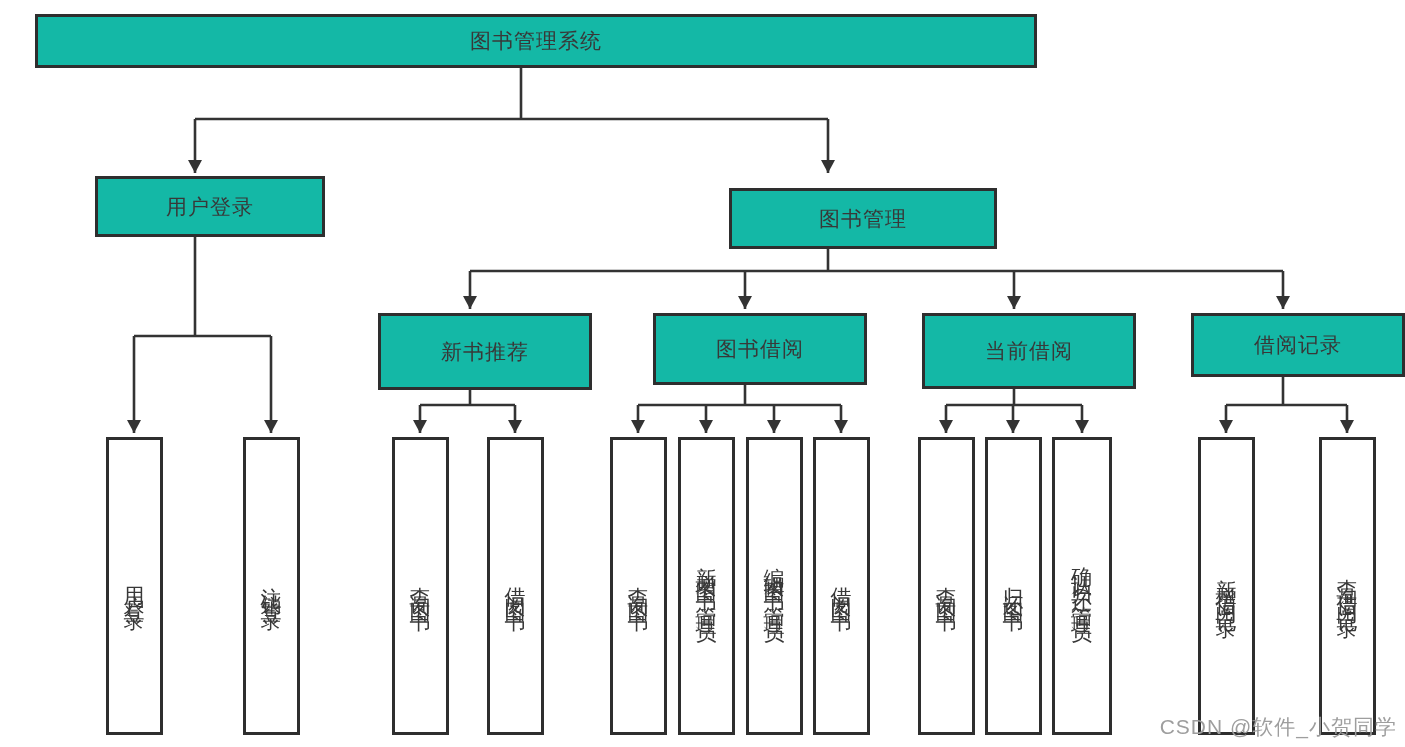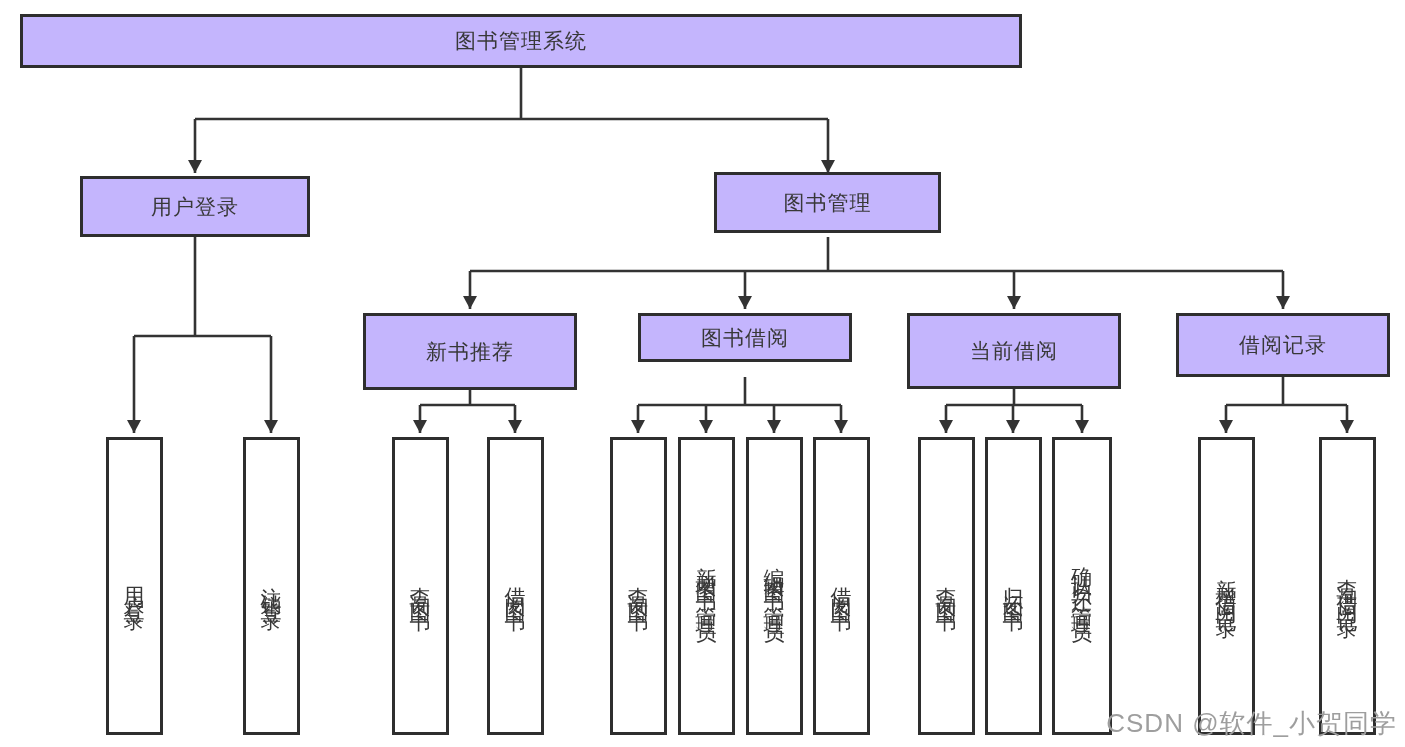--- a/index.html
+++ b/index.html
@@ -16,44 +16,45 @@
     position:relative;
     width:1405px;height:747px;
     background:var(--bg-color);
     overflow:hidden;
   }
   .connectors{position:absolute;left:0;top:0;width:1405px;height:747px;}
   .connectors path{stroke:var(--line-color);stroke-width:2.6;fill:none;}
   .connectors marker path{fill:var(--line-color);stroke:none;}
   .hnode{
     position:absolute;
-    background:#c4b5fd;
+    background:#14b8a6;
     border:3px solid var(--border-color);
     display:flex;align-items:center;justify-content:center;
     font-size:21px;color:var(--text-color);
     letter-spacing:1px;
     z-index:2;
+    margin-left:15px;
   }
   .vnode{
     position:absolute;
     top:437px;width:57px;height:298px;
     background:#fff;
     border:3px solid var(--border-color);
     display:flex;align-items:center;justify-content:center;
     writing-mode:vertical-rl;
     text-orientation:mixed;
     font-size:21px;color:var(--text-color);
     letter-spacing:8px;
     line-height:1;
     z-index:2;
   }
   .watermark{
     position:absolute;
     right:8px;bottom:6px;
-    font-size:26px;
+    font-size:21px;
     color:var(--watermark-color);
     z-index:5;
     letter-spacing:1px;
   }
 </style>
 </head>
 <body>
 
 <div class="stage">
 
@@ -83,24 +84,24 @@
     <path d="M946 405 V433" marker-end="url(#arrow)"></path>
     <path d="M1013 405 V433" marker-end="url(#arrow)"></path>
     <path d="M1082 405 V433" marker-end="url(#arrow)"></path>
     <path d="M1226 405 V433" marker-end="url(#arrow)"></path>
     <path d="M1347 405 V433" marker-end="url(#arrow)"></path>
   </svg>
 
   <div class="hnode" style="left:20px;top:14px;width:1002px;height:54px">图书管理系统</div>
 
   <div class="hnode" style="left:80px;top:176px;width:230px;height:61px">用户登录</div>
-  <div class="hnode" style="left:714px;top:172px;width:227px;height:61px">图书管理</div>
+  <div class="hnode" style="left:714px;top:188px;width:268px;height:61px">图书管理</div>
 
   <div class="hnode" style="left:363px;top:313px;width:214px;height:77px">新书推荐</div>
-  <div class="hnode" style="left:638px;top:313px;width:214px;height:49px">图书借阅</div>
+  <div class="hnode" style="left:638px;top:313px;width:214px;height:72px">图书借阅</div>
   <div class="hnode" style="left:907px;top:313px;width:214px;height:76px">当前借阅</div>
   <div class="hnode" style="left:1176px;top:313px;width:214px;height:64px">借阅记录</div>
 
   <div class="vnode" style="left:106px">用户登录</div>
   <div class="vnode" style="left:243px">注销登录</div>
 
   <div class="vnode" style="left:392px">查询图书</div>
   <div class="vnode" style="left:487px">借阅图书</div>
 
   <div class="vnode" style="left:610px">查询图书</div>

